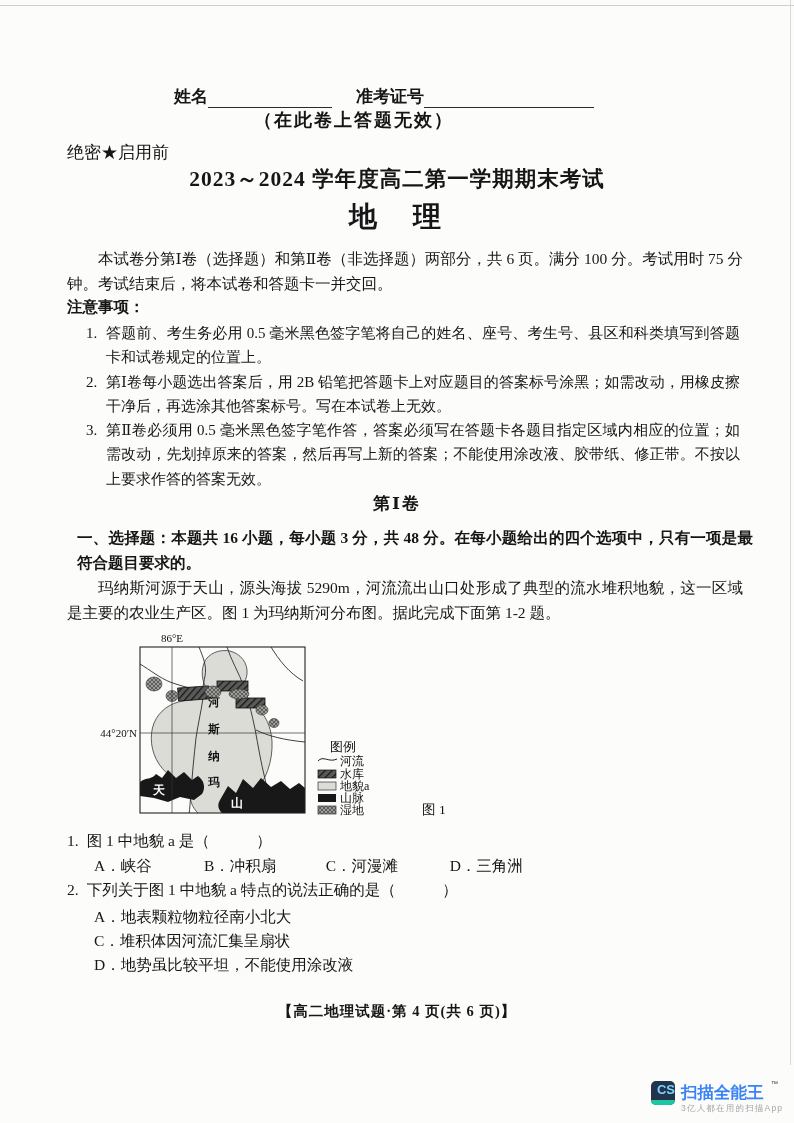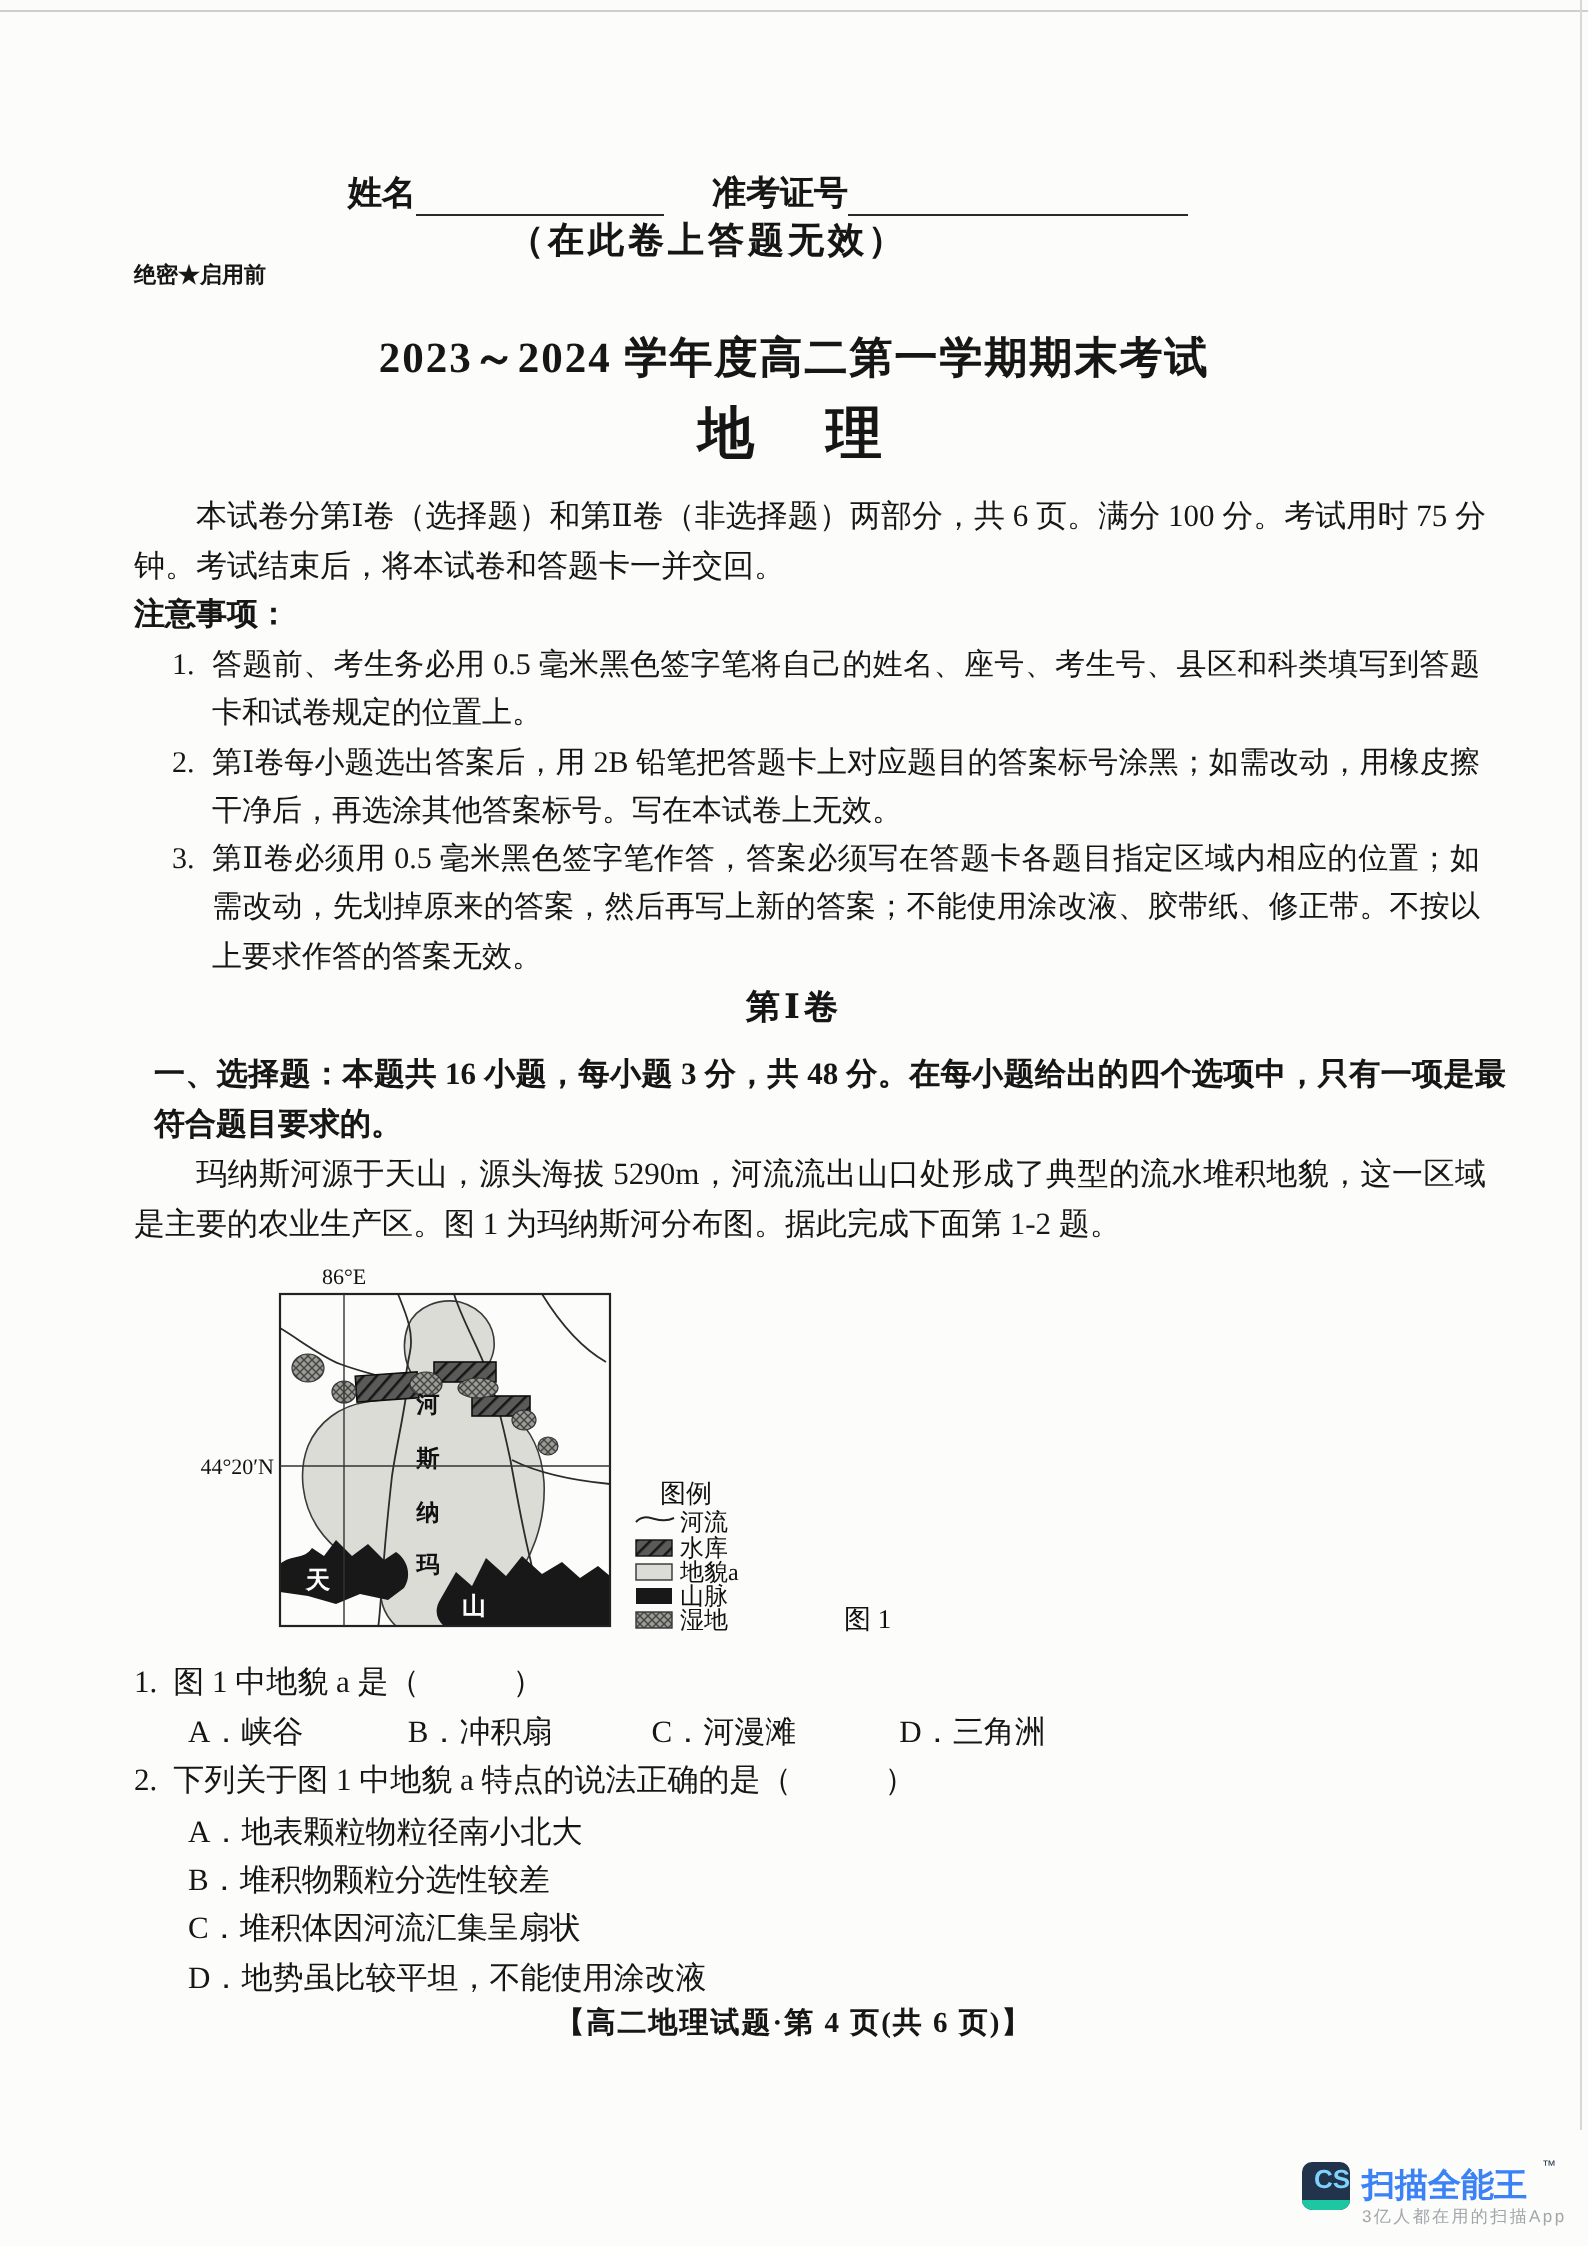--- a/index.html
+++ b/index.html
@@ -15,21 +15,21 @@
   }
   .scan-line-top { position:absolute; left:0; top:5px; width:100%; height:1px; background:#cfcfcb; }
   .scan-line-right { position:absolute; right:3px; top:0; width:1px; height:1065px; background:#d8d8d4; }
 
   .name-row { position:absolute; left:174px; top:85px; font-size:17px; font-weight:700; white-space:nowrap; }
   .u-line { display:inline-block; border-bottom:1.4px solid #2a2a2a; height:18px; vertical-align:bottom; }
   .u-name { width:124px; margin-right:24px; }
   .u-id { width:170px; }
 
   .no-answer { position:absolute; left:174px; top:108px; width:360px; text-align:center; font-size:18px; font-weight:700; letter-spacing:2px; }
-  .confidential { position:absolute; left:67px; top:130px; font-size:11px; font-weight:700; }
+  .confidential { position:absolute; left:67px; top:141px; font-size:17px; font-weight:400; }
   .exam-title { position:absolute; left:0; top:164px; width:100%; text-align:center; font-size:21.5px; font-weight:700; letter-spacing:1px; }
   .subject-title { position:absolute; left:0; top:198px; width:100%; text-align:center; font-size:28px; font-weight:700; letter-spacing:4px; }
 
   .intro { position:absolute; left:67px; top:246px; width:676px; font-size:15.5px; line-height:25px; text-indent:2em; text-align:justify; }
   .notes-title { position:absolute; left:67px; top:297px; font-size:15.5px; font-weight:700; }
   .notes { position:absolute; left:86px; top:321px; width:654px; font-size:15px; line-height:24.3px; text-align:justify; }
   .note { position:relative; padding-left:20px; }
   .note-num { position:absolute; left:0; top:0; }
 
   .part1-heading { position:absolute; left:0; top:492px; width:100%; text-align:center; font-size:17px; font-weight:700; letter-spacing:2px; }
@@ -177,21 +177,20 @@
     <span class="opt opt-b">B．冲积扇</span>
     <span class="opt opt-c">C．河漫滩</span>
     <span class="opt">D．三角洲</span>
   </div>
 
   <div class="question q2">
     <span class="q-num">2.</span><span>下列关于图 1 中地貌 a 特点的说法正确的是（　　　）</span>
   </div>
   <div class="q2-options">
     <div>A．地表颗粒物粒径南小北大</div>
-    <div>B．堆积物颗粒分选性较差</div>
     <div>C．堆积体因河流汇集呈扇状</div>
     <div>D．地势虽比较平坦，不能使用涂改液</div>
   </div>
 
   <div class="page-footer">【高二地理试题·第 4 页(共 6 页)】</div>
 
   <div class="watermark">
     <div class="cs-logo">
       <span class="cs-logo-text">CS</span>
       <div class="cs-logo-bar"></div>

